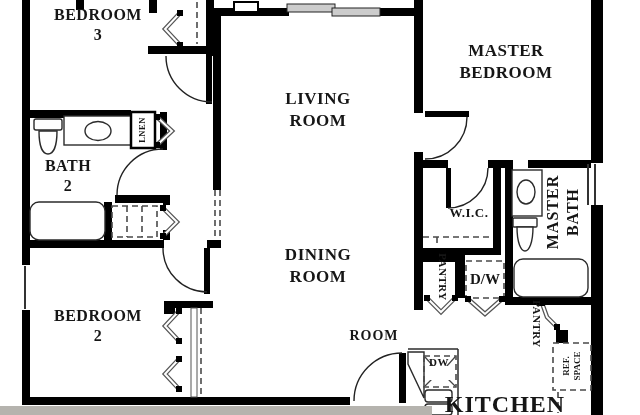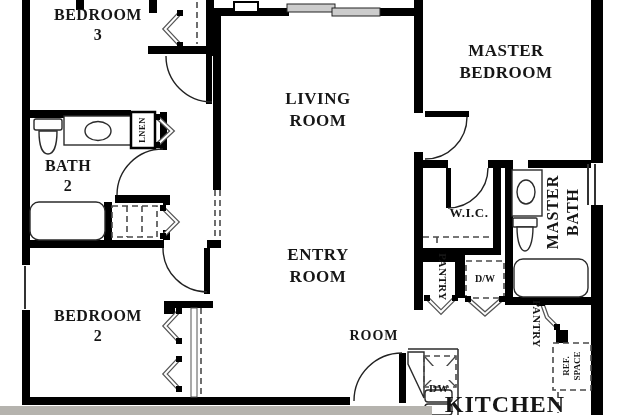--- a/index.html
+++ b/index.html
@@ -10,21 +10,21 @@
        text-align:center;white-space:nowrap;line-height:1.2;}
   .lbl .ln{display:block;}
   .rot90{transform:translate(-50%,-50%) rotate(90deg);}
   .rotm90{transform:translate(-50%,-50%) rotate(-90deg);}
   .f16{font-size:16px;line-height:20px;letter-spacing:.5px;}
   .f17{font-size:17px;line-height:22px;letter-spacing:.5px;}
   .f18{font-size:24px;letter-spacing:1px;}
   .f14{font-size:14px;letter-spacing:1px;}
   .f13{font-size:13px;letter-spacing:.5px;text-align:center;}
   .f11{font-size:11px;letter-spacing:.5px;}
-  .f10{font-size:10px;}
+  .f10{font-size:15px;}
   .f9{font-size:9px;line-height:11px;}
   .f8{font-size:8.5px;letter-spacing:.5px;}
   .mb-lines{font-size:16px;line-height:20px;letter-spacing:1px;}
 </style>
 </head>
 <body>
 
 <div class="stage">
 
 <svg class="plan-svg" width="640" height="415" viewBox="0 0 640 415">
@@ -203,21 +203,21 @@
 </div>
 <div class="lbl f16" style="left:98px;top:326px">
   <span class="ln">BEDROOM</span>
   <span class="ln">2</span>
 </div>
 <div class="lbl f17" style="left:318px;top:110px">
   <span class="ln">LIVING</span>
   <span class="ln">ROOM</span>
 </div>
 <div class="lbl f17" style="left:318px;top:266px">
-  <span class="ln">ENTRY</span>
+  <span class="ln">DINING</span>
   <span class="ln">ROOM</span>
 </div>
 <div class="lbl f17" style="left:506px;top:62px">
   <span class="ln">MASTER</span>
   <span class="ln">BEDROOM</span>
 </div>
 <div class="lbl mb-lines rotm90" style="left:563px;top:212px">
   <span class="ln">MASTER</span>
   <span class="ln">BATH</span>
 </div>
@@ -236,21 +236,21 @@
 </div>
 <div class="lbl f11 rot90" style="left:442px;top:277px">
   <span>PANTRY</span>
 </div>
 <div class="lbl f11 rot90" style="left:536px;top:324px">
   <span>PANTRY</span>
 </div>
 <div class="lbl f10" style="left:485px;top:279px">
   <span>D/W</span>
 </div>
-<div class="lbl f11" style="left:439px;top:389px">
+<div class="lbl f11" style="left:439px;top:363px">
   <span>DW</span>
 </div>
 <div class="lbl f9 rotm90" style="left:572px;top:366px">
   <span class="ln">REF.</span>
   <span class="ln">SPACE</span>
 </div>
 
 </div>
 
 </body></html>

